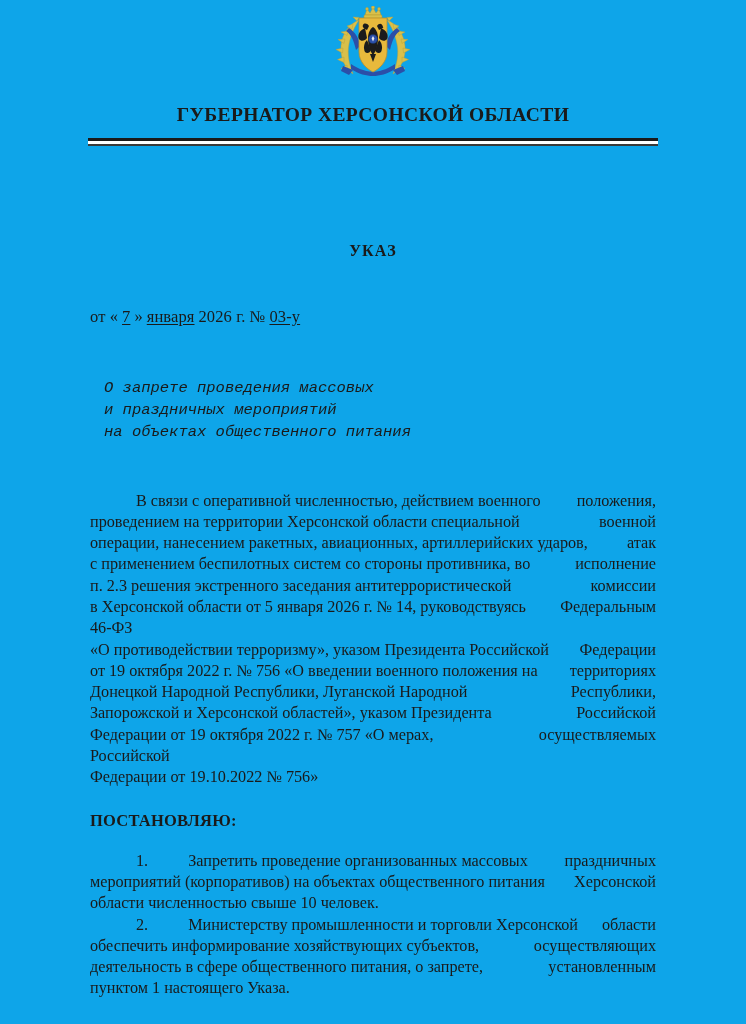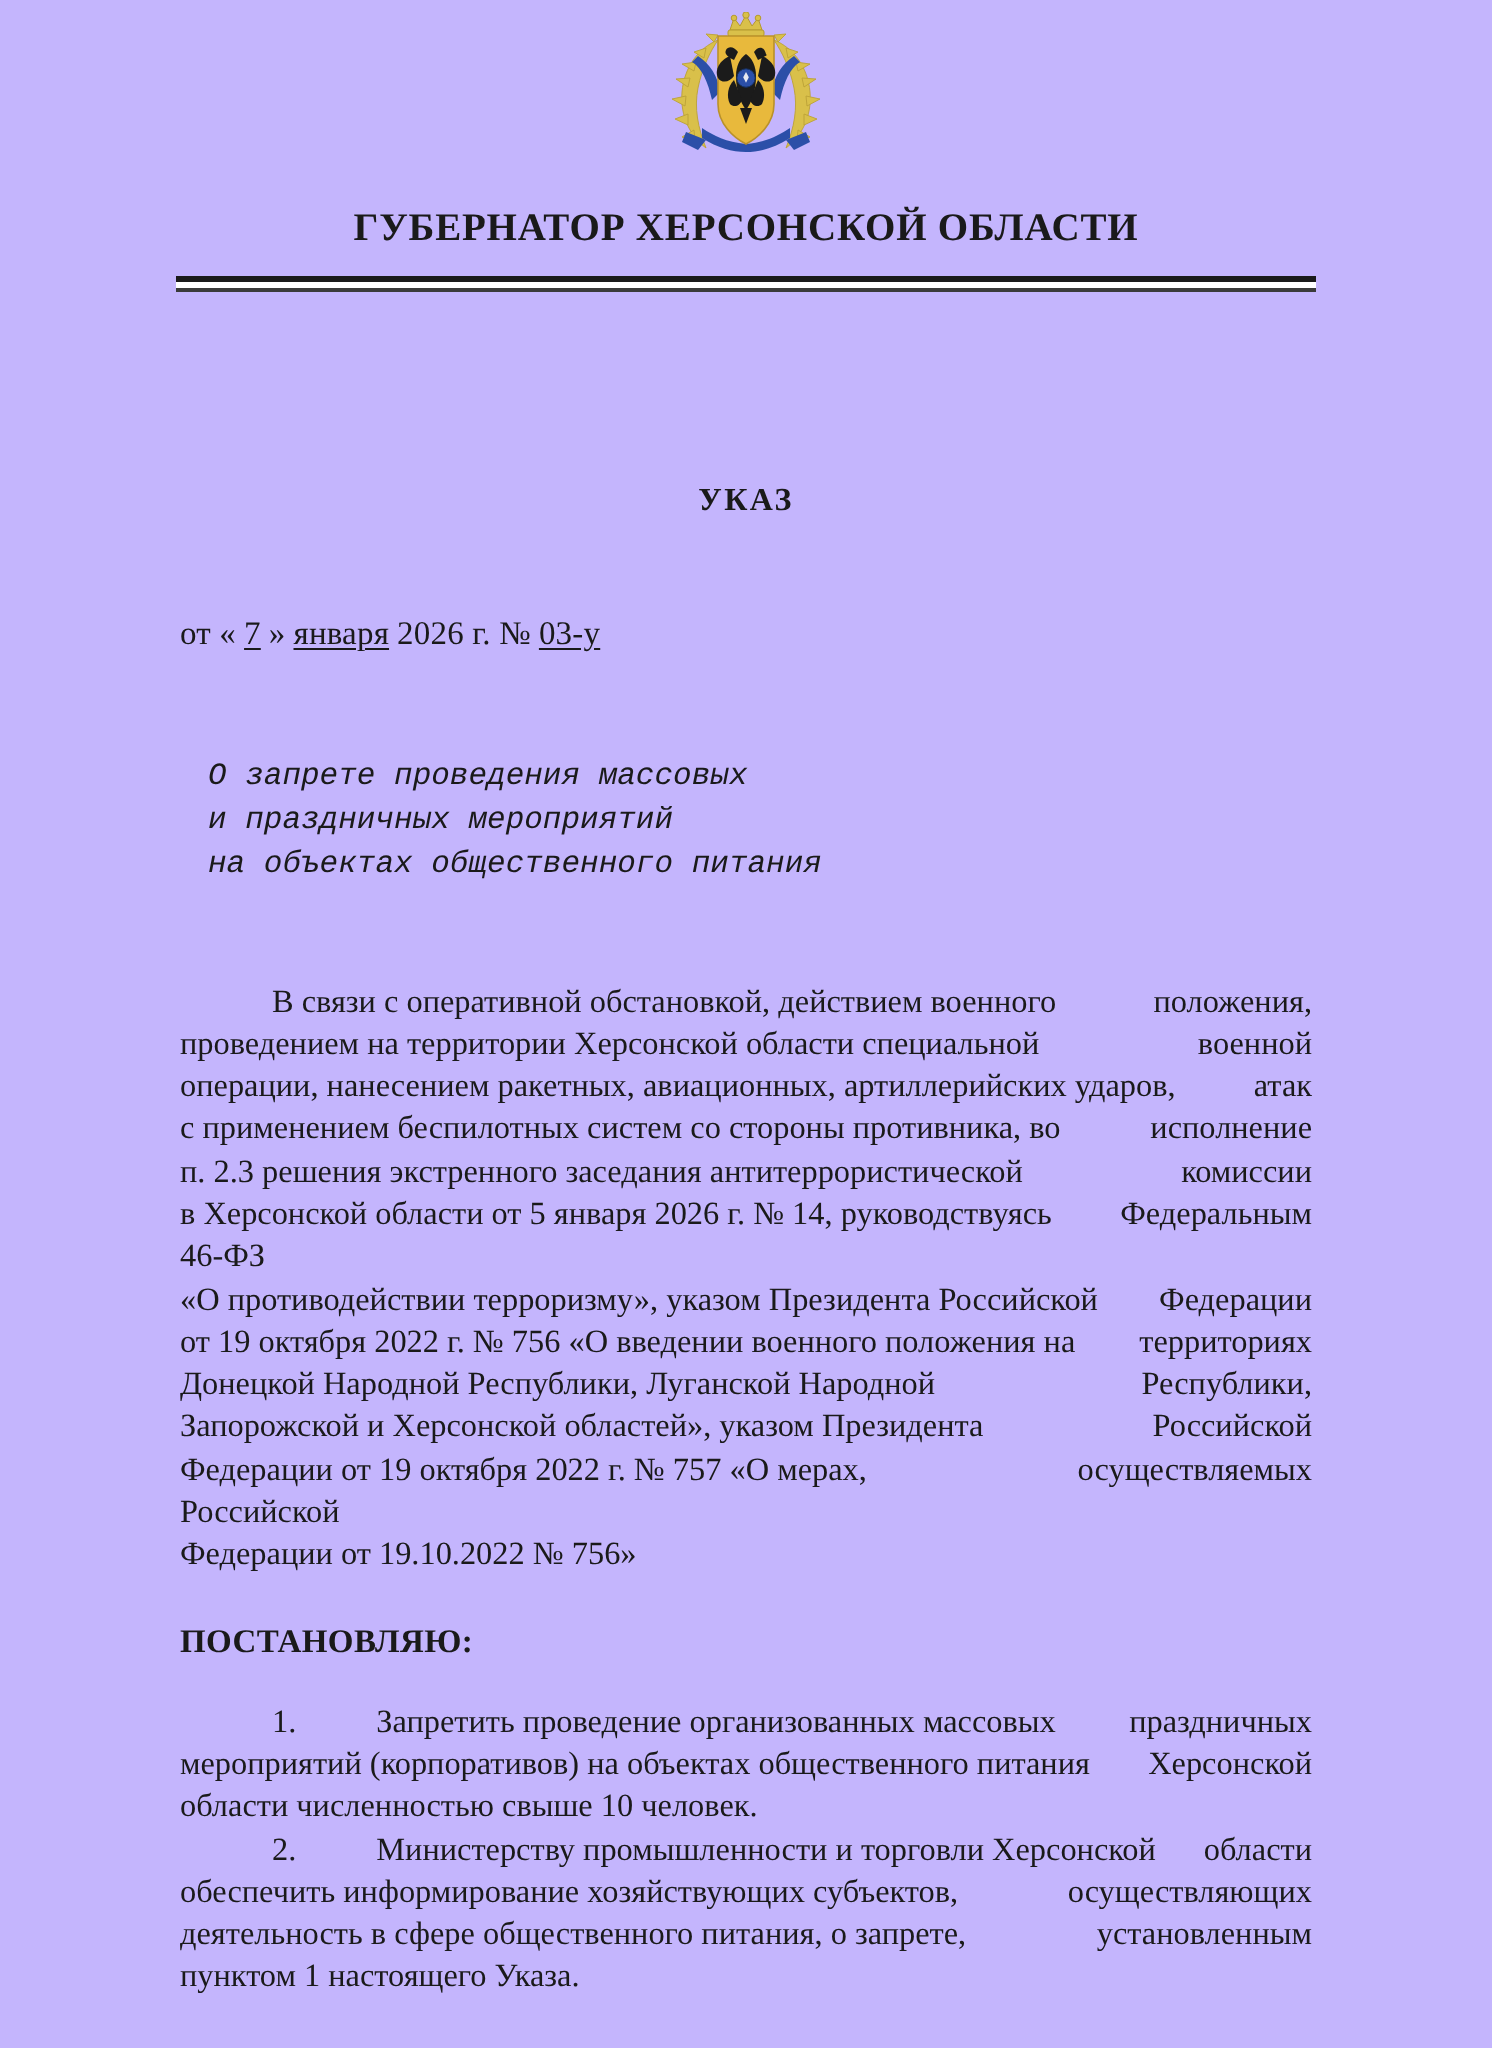--- a/index.html
+++ b/index.html
@@ -14,21 +14,21 @@
     position: relative;
     font-family: "Liberation Serif", "DejaVu Serif", serif;
     color: #1a1a1a;
     overflow: hidden;
   }
   .page {
     width: 746px;
     height: 1024px;
     box-sizing: border-box;
     padding: 0 90px;
-    background: #c4b5fd;
+    background: #0ea5e9;
     position: relative;
   }
 
   
   .emblem-wrap {
     display: flex;
     justify-content: center;
     align-items: flex-start;
     padding-top: 6px;
     height: 84px;
@@ -212,21 +212,21 @@
   </div>
 
   <div class="subject">
     <div>О запрете проведения массовых</div>
     <div>и праздничных мероприятий</div>
     <div>на объектах общественного питания</div>
   </div>
 
   <div class="body-block">
     <div class="just">
-        <span><span class="indent"></span><span>В связи с оперативной обстановкой, действием военного</span></span>
+        <span><span class="indent"></span><span>В связи с оперативной численностью, действием военного</span></span>
         <span>положения,</span>
       </div>
     <div class="just">
         <span>проведением на территории Херсонской области специальной</span>
         <span>военной</span>
       </div>
     <div class="just">
         <span>операции, нанесением ракетных, авиационных, артиллерийских ударов,</span>
         <span>атак</span>
       </div>

